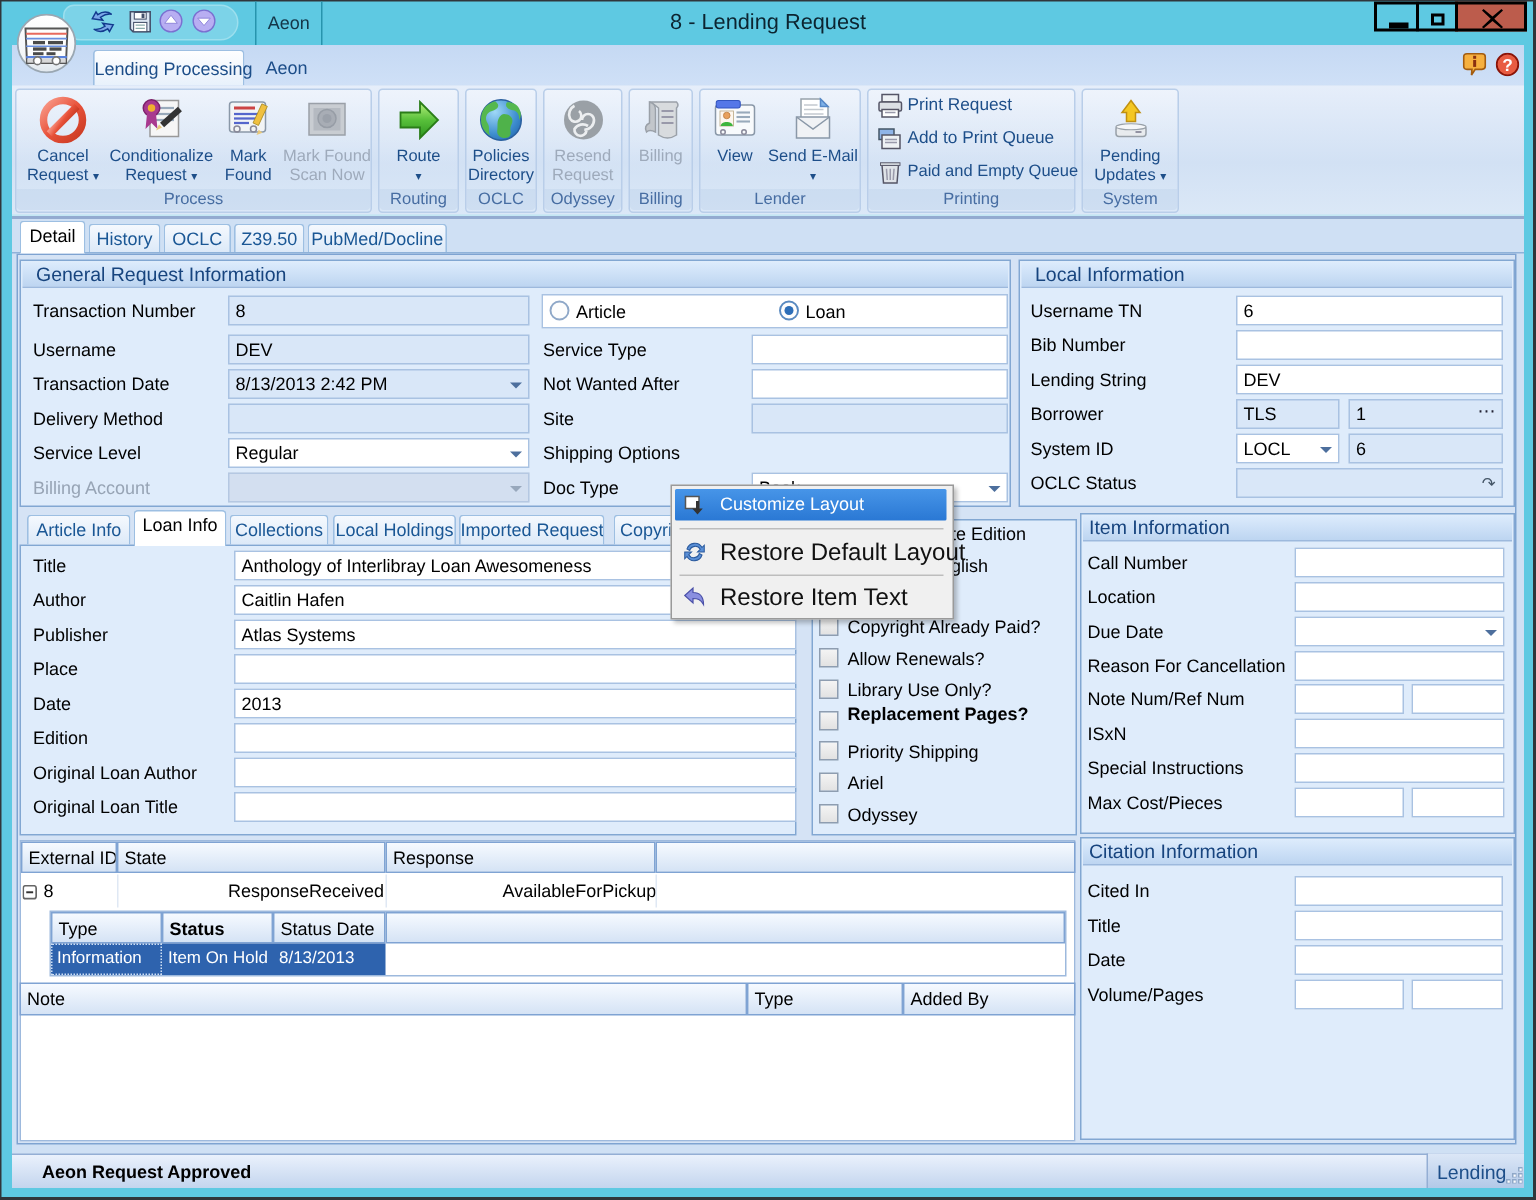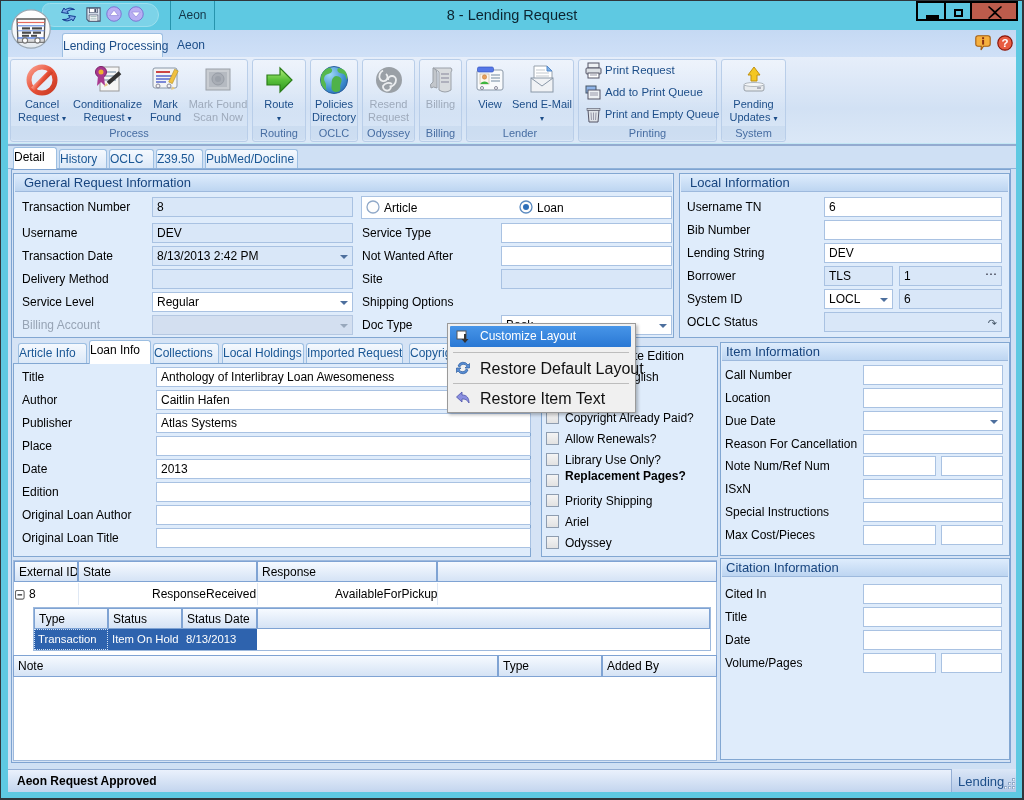--- a/index.html
+++ b/index.html
@@ -19,21 +19,21 @@
 #ribbon{left:8px;top:57px;width:1008px;height:86px;background:linear-gradient(#e6eefa,#d2e1f4 60%,#dbe8f7);}
 #ribline1{left:8px;top:143px;width:1008px;height:1px;background:#c3e7f3;}
 #ribline2{left:8px;top:144px;width:1008px;height:2px;background:#93abd0;}
 .grp{top:59px;height:83px;border:1px solid #b9cee9;border-radius:3px;box-sizing:border-box;background:linear-gradient(rgba(255,255,255,.35),rgba(255,255,255,0) 70%);}
 .gcap{bottom:1px;left:0;right:0;height:14px;text-align:center;color:#476da2;font-size:11px;line-height:14px;background:rgba(190,210,235,.45);border-radius:0 0 3px 3px;}
 .bbtn{top:62px;height:66px;text-align:center;color:#1d4e89;font-size:11px;line-height:13px;}
 .bbtn .ic{display:block;margin:2px auto 2px;}
 .bbtn.dis{color:#9eaabb;}
 .sbtn{height:16px;color:#1d4e89;font-size:11.5px;line-height:16px;}
 
-.dtab{top:149px;height:19px;white-space:nowrap;overflow:hidden;background:linear-gradient(#f5f9fe,#dce9f8);border:1px solid #9dbfe2;border-bottom:none;border-radius:3px 3px 0 0;box-sizing:border-box;color:#1a5795;font-size:12px;line-height:18px;}
+.dtab{top:149px;height:19px;white-space:nowrap;overflow:hidden;background:linear-gradient(#f5f9fe,#dce9f8);border:1px solid #9dbfe2;border-bottom:none;border-radius:3px 3px 0 0;box-sizing:border-box;color:#1a5795;text-align:center;font-size:12px;line-height:18px;}
 .dtab.act{top:147px;height:22px;background:#fff;color:#000;z-index:3;}
 #dtline{left:8px;top:168px;width:1008px;height:1px;background:#8fb2d9;}
 
 .panel{border:1px solid #82a7d2;background:#dfecfb;box-sizing:border-box;}
 .phead{left:1px;top:1px;right:1px;height:16px;background:linear-gradient(#dcebfc,#bdd5f1);border-bottom:1px solid #9db9dd;color:#17447e;font-size:13px;line-height:16px;padding-left:9px;}
 .lbl{font-size:12px;color:#010101;line-height:20px;white-space:nowrap;}
 .lbl.dis{color:#97a4b5;}
 .in{height:20px;box-sizing:border-box;border:1px solid #a9c2e2;background:#fff;font-size:12px;line-height:18px;padding-left:4px;color:#000;white-space:nowrap;}
 .in.ro{background:#d9e7f8;}
 .in.dis{background:#d3dff0;border-color:#b5c8e2;}
@@ -250,21 +250,21 @@
           <line x1="10" y1="6" x2="19" y2="6"></line>
           <line x1="10" y1="9" x2="23" y2="9"></line>
           <line x1="10" y1="12" x2="23" y2="12"></line>
         </g>
         <rect x="5" y="14" width="22" height="14" fill="#f0f2f5" stroke="#8a98a8"></rect>
         <path d="M5 14 L16 22 L27 14" fill="none" stroke="#8a98a8"></path>
       </svg>Send E-Mail<br><span style="font-size:8px;">▾</span></div>
 
 <div class="abs sbtn" style="left:605px;top:62px;">Print Request</div>
 <div class="abs sbtn" style="left:605px;top:84px;">Add to Print Queue</div>
-<div class="abs sbtn" style="left:605px;top:106px;font-size:11px;">Print and Empty Queue</div>
+<div class="abs sbtn" style="left:605px;top:106px;font-size:11px;">Paid and Empty Queue</div>
 <svg class="abs" style="left:585px;top:62px;" width="17" height="17" viewBox="0 0 17 17">
       <rect x="3" y="1" width="11" height="5" fill="#eef1f4" stroke="#556"></rect>
       <rect x="1" y="6" width="15" height="6" rx="1" fill="#dce0e5" stroke="#556"></rect>
       <rect x="3" y="11" width="11" height="5" fill="#fff" stroke="#556"></rect>
       <line x1="5" y1="13" x2="12" y2="13" stroke="#99a"></line>
     </svg>
 <svg class="abs" style="left:585px;top:84px;" width="17" height="17" viewBox="0 0 17 17">
       <rect x="1" y="2" width="10" height="7" fill="#8fb4e8" stroke="#456"></rect>
       <rect x="3" y="6" width="12" height="9" fill="#eef1f4" stroke="#556"></rect>
       <line x1="5" y1="9" x2="13" y2="9" stroke="#99a"></line>
@@ -423,24 +423,24 @@
 <div class="abs ghead" style="left:437px;top:561px;width:280px;height:21px;"></div>
 <svg class="abs" style="left:15px;top:590px;" width="10" height="10" viewBox="0 0 10 10">
       <rect x="0.5" y="0.5" width="8.6" height="8.6" rx="1.5" fill="#fff" stroke="#666" stroke-width="1.1"></rect>
       <rect x="2.5" y="4.2" width="4.6" height="1.3" fill="#333"></rect>
     </svg>
 <div class="abs lbl" style="left:29px;top:584px;">8</div>
 <div class="abs lbl" style="left:152px;top:584px;">ResponseReceived</div>
 <div class="abs lbl" style="left:335px;top:584px;">AvailableForPickup</div>
 <div class="abs" style="left:33px;top:607px;width:678px;height:44px;border:1px solid #9db9dd;box-sizing:border-box;"></div>
 <div class="abs ghead" style="left:34px;top:608px;width:74px;height:21px;">Type</div>
-<div class="abs ghead" style="left:108px;top:608px;width:74px;height:21px;">Status</div>
+<div class="abs ghead" style="left:108px;top:608px;width:74px;height:21px;font-weight:bold;">Status</div>
 <div class="abs ghead" style="left:182px;top:608px;width:75px;height:21px;">Status Date</div>
 <div class="abs ghead" style="left:257px;top:608px;width:453px;height:21px;"></div>
-<div class="abs sel" style="left:34px;top:629px;width:74px;height:21px;line-height:19px;padding-left:3px;box-sizing:border-box;border:1px dotted #cfe0f4;">Transaction</div>
+<div class="abs sel" style="left:34px;top:629px;width:74px;height:21px;line-height:19px;padding-left:3px;box-sizing:border-box;border:1px dotted #cfe0f4;">Information</div>
 <div class="abs sel" style="left:108px;top:629px;width:74px;height:21px;line-height:21px;padding-left:4px;box-sizing:border-box;">Item On Hold</div>
 <div class="abs sel" style="left:182px;top:629px;width:75px;height:21px;line-height:21px;padding-left:4px;box-sizing:border-box;">8/13/2013</div>
 <div class="abs ghead" style="left:13px;top:655px;width:485px;height:22px;">Note</div>
 <div class="abs ghead" style="left:498px;top:655px;width:104px;height:22px;">Type</div>
 <div class="abs ghead" style="left:602px;top:655px;width:115px;height:22px;">Added By</div>
 <div class="abs" style="left:78px;top:583px;width:1px;height:22px;background:#dfe8f4;"></div>
 <div class="abs" style="left:257px;top:583px;width:1px;height:22px;background:#dfe8f4;"></div>
 <div class="abs" style="left:437px;top:583px;width:1px;height:22px;background:#dfe8f4;"></div>
 
 <div class="abs panel" style="left:720px;top:558px;width:290px;height:202px;">
@@ -470,21 +470,21 @@
         <path d="M13 10 A5.5 5.5 0 0 1 3 11 L1.5 12.5 L1.5 8 L6 8 L4.2 9.8 A3.8 3.8 0 0 0 11.2 9 Z" fill="#5a8fd6" stroke="#2a5a9e" stroke-width=".7"></path>
       </svg>
 <div class="abs msep" style="top:59px;"></div>
 <div class="abs mitem" style="top:64px;left:32px;">Restore Item Text</div>
 <svg class="abs" style="left:7px;top:66px;" width="16" height="16" viewBox="0 0 16 16">
         <path d="M7 2 L7 5 C12 5 14 8 14 13 C12 9.5 10 9 7 9 L7 12 L1.5 7 Z" fill="#8a8fe0" stroke="#4a50a8" stroke-width=".8"></path>
       </svg>
 </div>
 
 <div class="abs" id="sbar"></div>
-<div class="abs" style="left:17px;top:774px;font-weight:bold;color:#000;">Aeon Request Approved</div>
+<div class="abs" style="left:28px;top:774px;font-weight:bold;color:#000;">Aeon Request Approved</div>
 <div class="abs" style="left:951px;top:769px;width:65px;height:23px;background:linear-gradient(#dce7f7,#b3c9e8);border-left:1px solid #94aed4;box-sizing:border-box;"></div>
 <div class="abs" style="left:958px;top:774px;color:#1d4e89;font-size:13px;">Lending</div>
 <svg class="abs" style="left:1003px;top:777px;" width="13" height="13" viewBox="0 0 13 13">
       <g fill="#8fa8c8">
         <rect x="9" y="1" width="3" height="3"></rect>
         <rect x="9" y="5" width="3" height="3"></rect>
         <rect x="9" y="9" width="3" height="3"></rect>
         <rect x="5" y="5" width="3" height="3"></rect>
         <rect x="5" y="9" width="3" height="3"></rect>
         <rect x="1" y="9" width="3" height="3"></rect>

